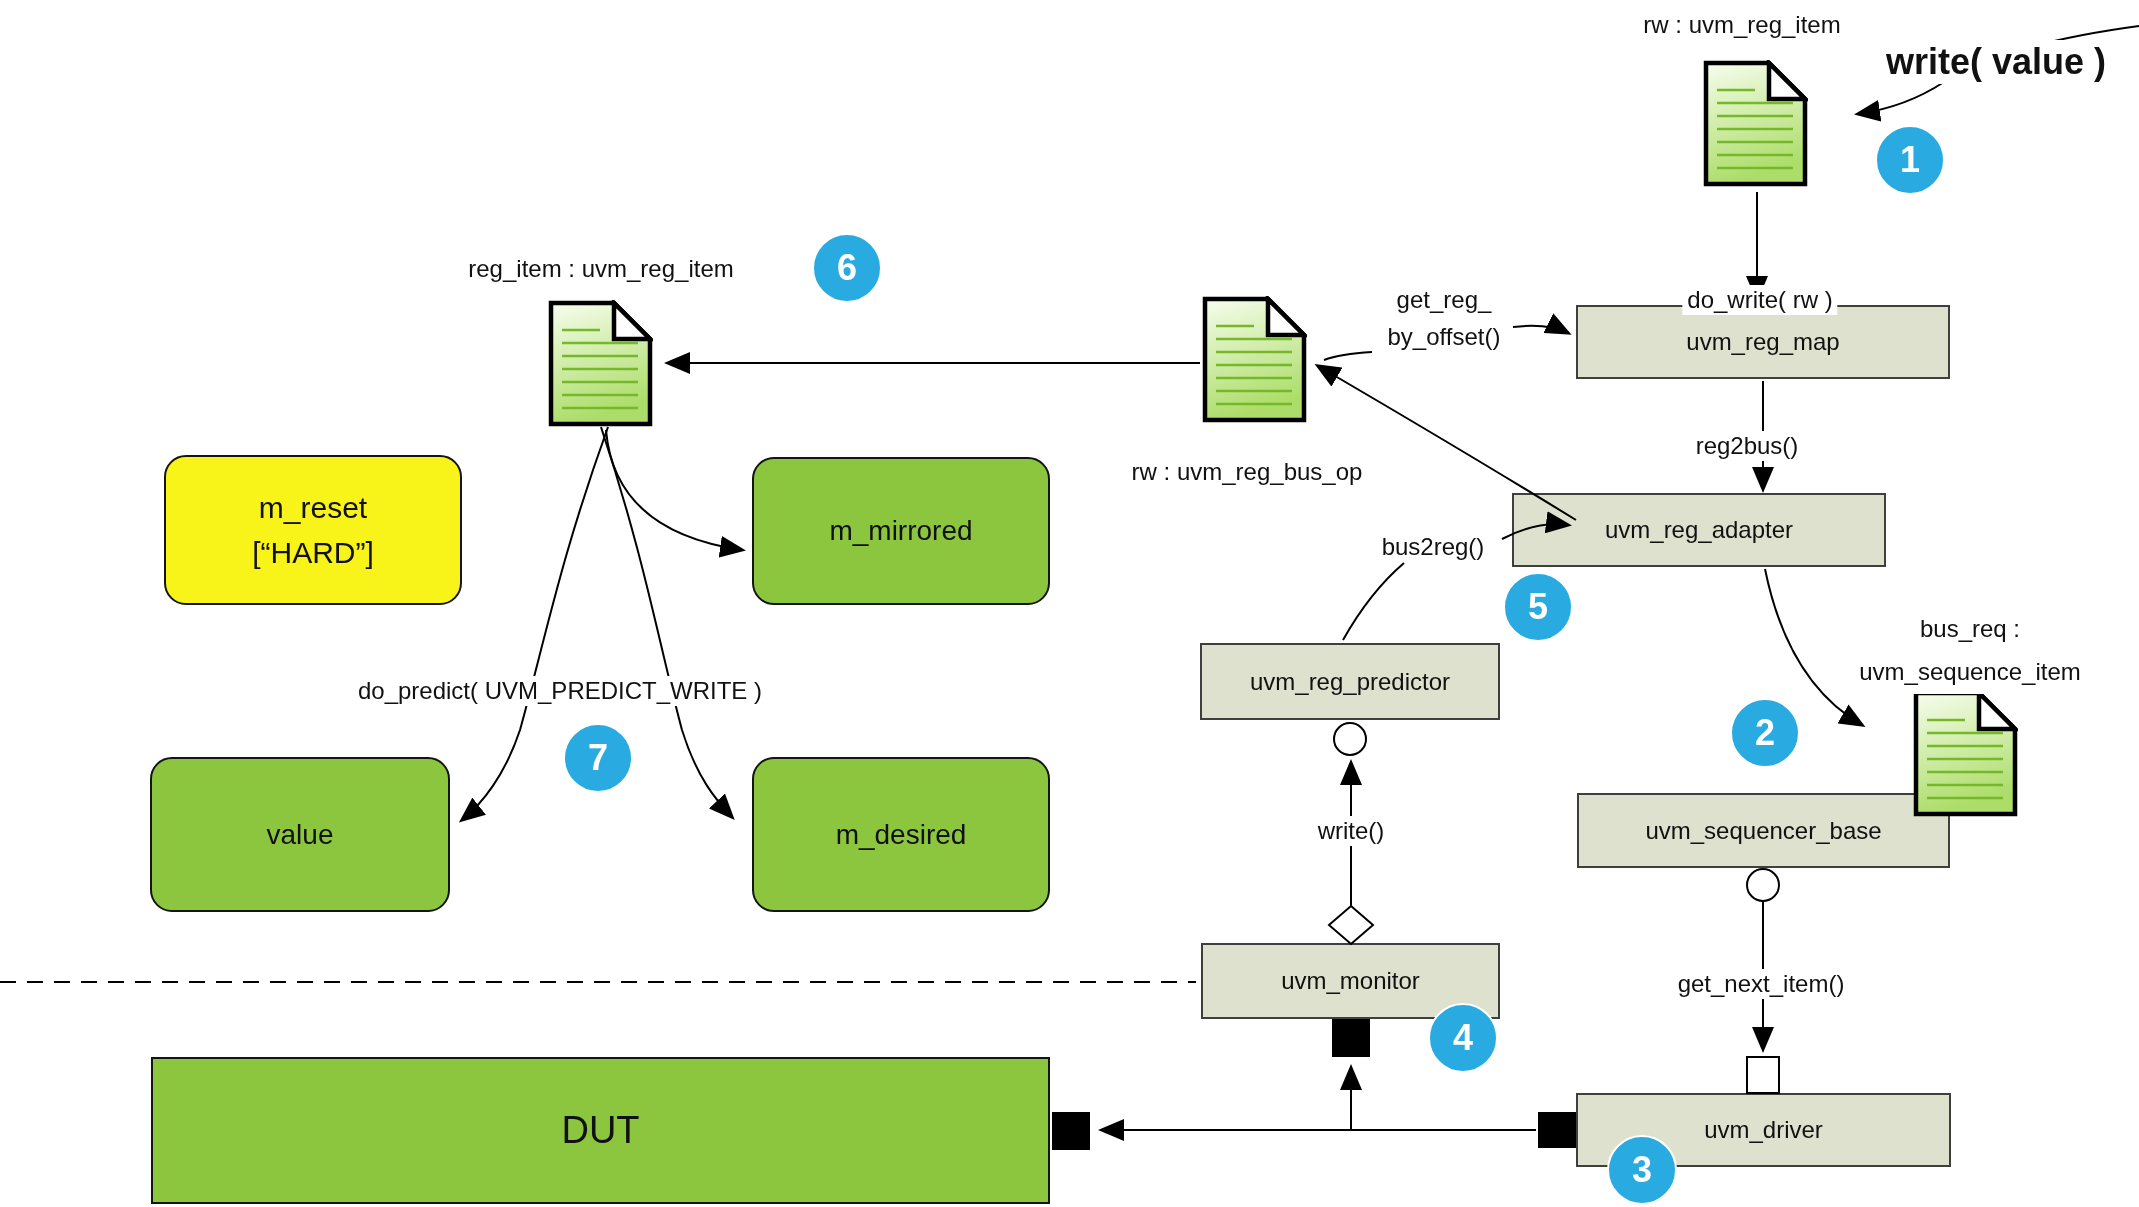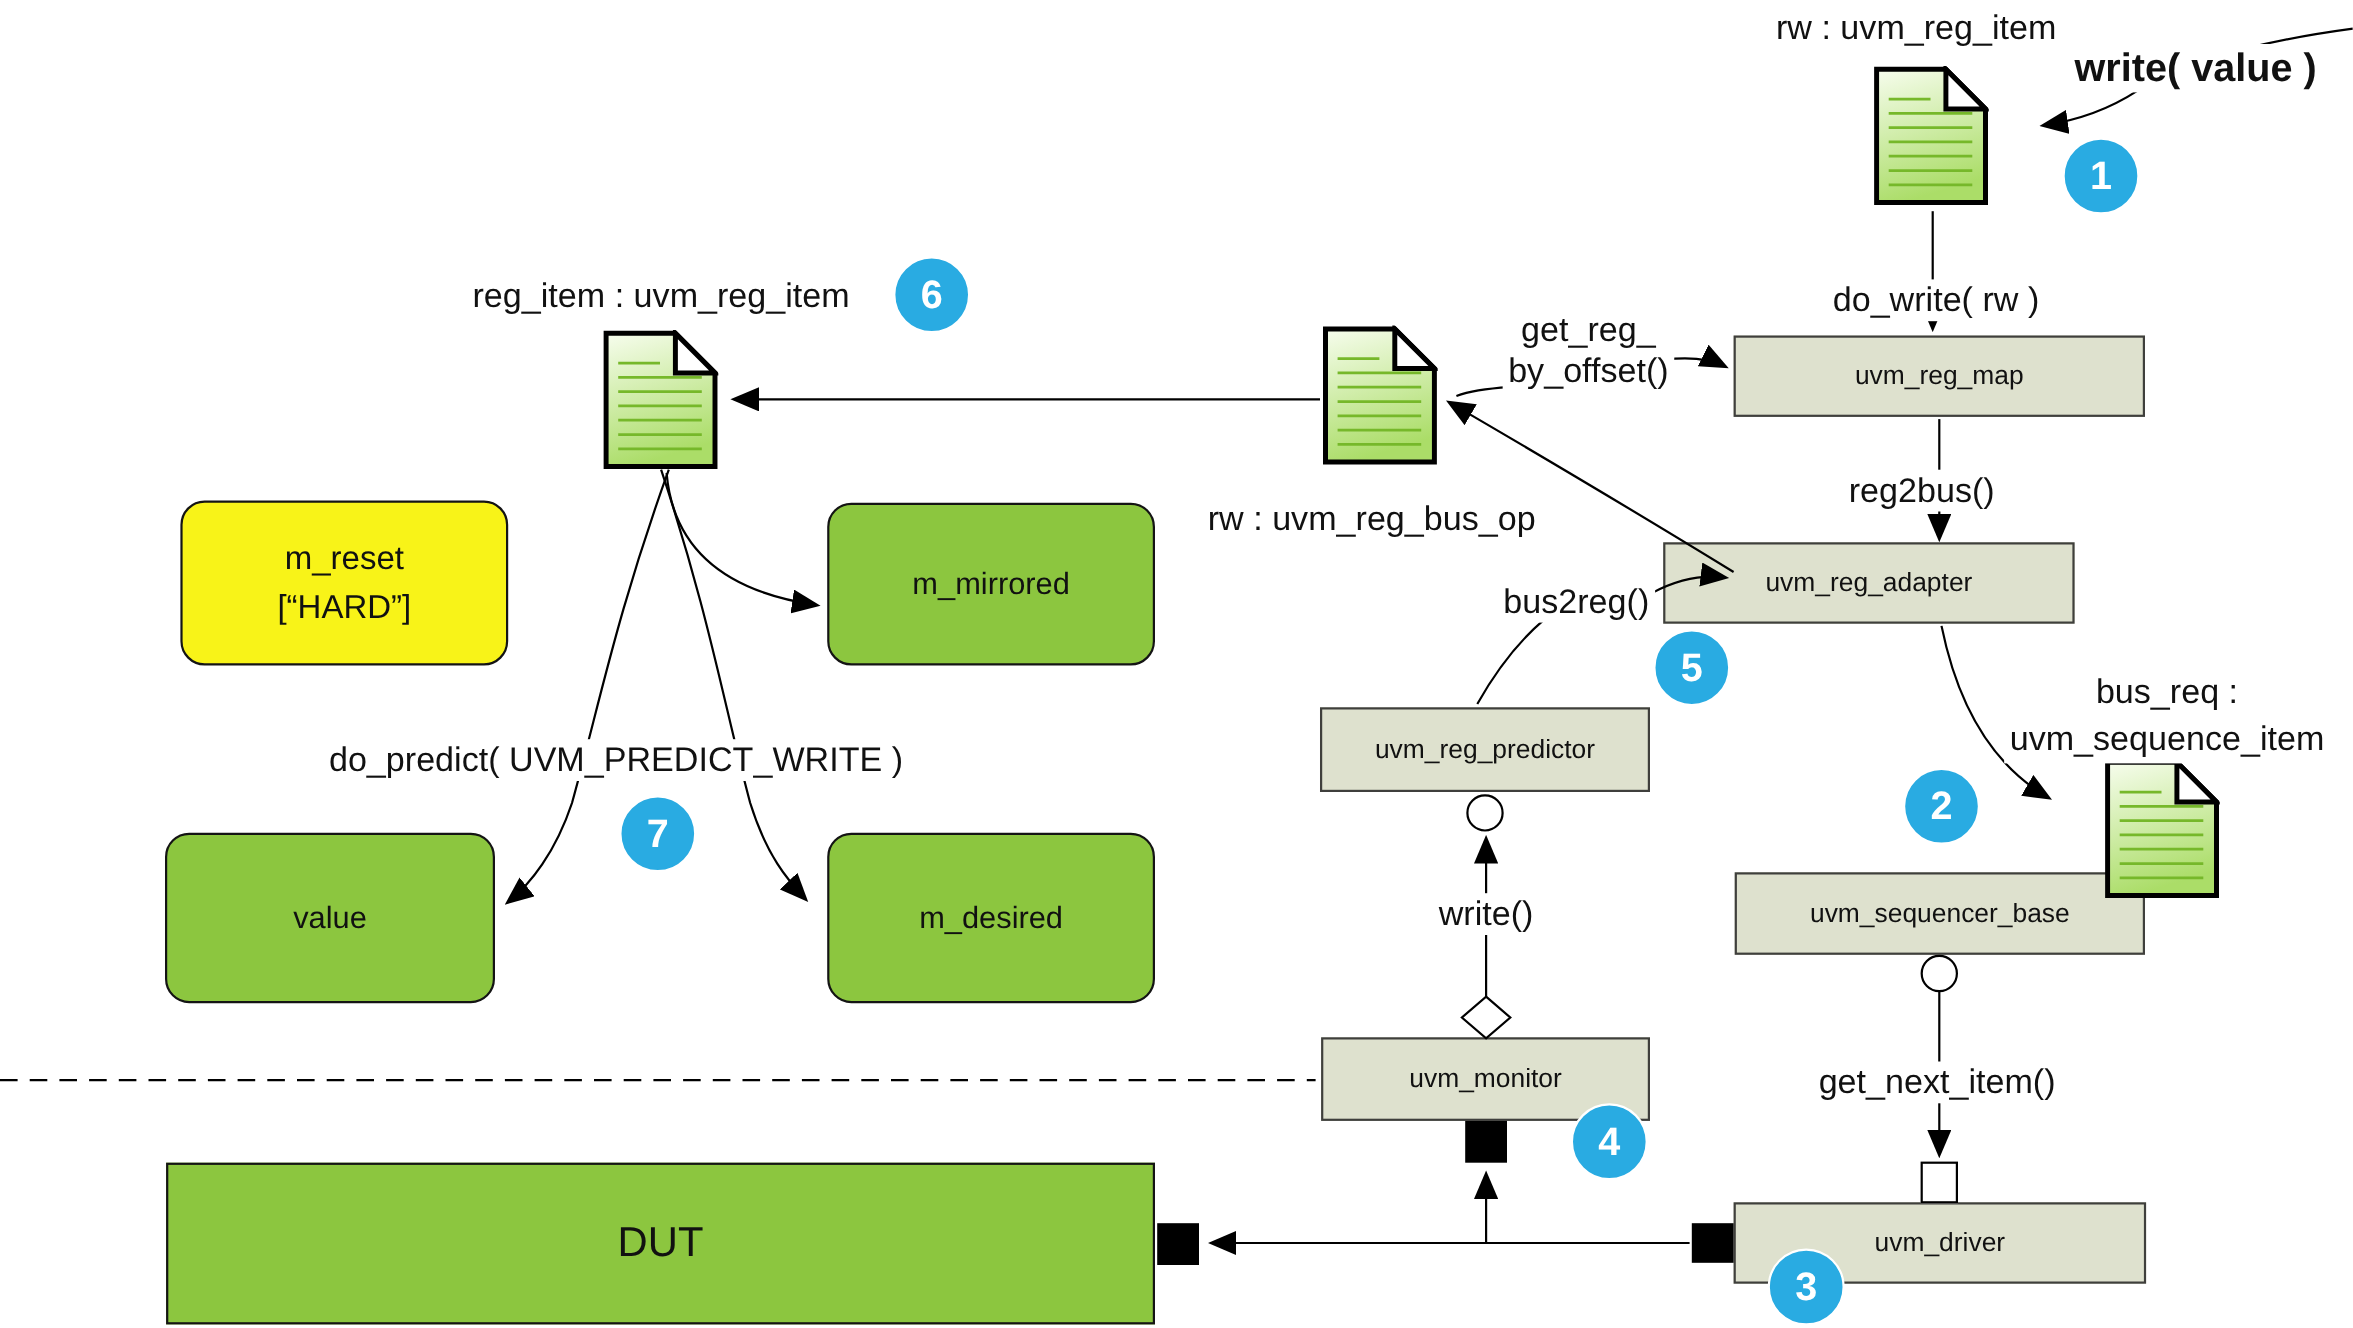--- a/index.html
+++ b/index.html
@@ -22,21 +22,21 @@
     display:flex;flex-direction:column;align-items:center;justify-content:center;
     font-size:30px;line-height:45px;z-index:1;box-sizing:border-box;text-align:center;margin-left:12px;
   }
   .dutbox{
     position:absolute;background:#8cc63f;border:2px solid #141414;
     display:flex;align-items:center;justify-content:center;
     font-size:38px;z-index:1;box-sizing:border-box;
   }
   .lbl{
     position:absolute;transform:translate(-50%,-50%);white-space:nowrap;
-    font-size:31px;background:#fff;padding:1px 5px;z-index:5;text-align:center;
+    font-size:24px;background:#fff;padding:1px 5px;z-index:5;text-align:center;
   }
   .lbl.bold{font-weight:bold;font-size:36px;}
   .lbl.two{line-height:37px;}
   .lbl.two-wide{line-height:43px;}
   .step{
     position:absolute;width:70px;height:70px;border-radius:50%;
     background:#29abe2;border:2px solid #fff;color:#fff;
     font-weight:bold;font-size:36px;display:flex;align-items:center;justify-content:center;
     transform:translate(-50%,-50%);z-index:6;box-sizing:border-box;
   }
@@ -174,21 +174,21 @@
       <line x1="14" y1="56" x2="90" y2="56"></line>
         <line x1="14" y1="69" x2="90" y2="69"></line>
       <line x1="14" y1="82" x2="90" y2="82"></line>
         <line x1="14" y1="95" x2="90" y2="95"></line>
       <line x1="14" y1="108" x2="90" y2="108"></line>
     </g>
   </svg>
 
   <div class="lbl" style="left:1742px;top:25px">rw : uvm_reg_item</div>
   <div class="lbl bold" style="left:1996px;top:62px">write( value )</div>
-  <div class="lbl" style="left:1760px;top:273px">do_write( rw )</div>
+  <div class="lbl" style="left:1760px;top:300px">do_write( rw )</div>
   <div class="lbl" style="left:1747px;top:446px">reg2bus()</div>
   <div class="lbl two" style="left:1444px;top:318px">
     <div>get_reg_</div>
     <div>by_offset()</div>
   </div>
   <div class="lbl" style="left:1433px;top:547px">bus2reg()</div>
   <div class="lbl" style="left:1247px;top:472px">rw : uvm_reg_bus_op</div>
   <div class="lbl" style="left:601px;top:269px">reg_item : uvm_reg_item</div>
   <div class="lbl two-wide" style="left:1970px;top:650px">
     <div>bus_req :</div>

